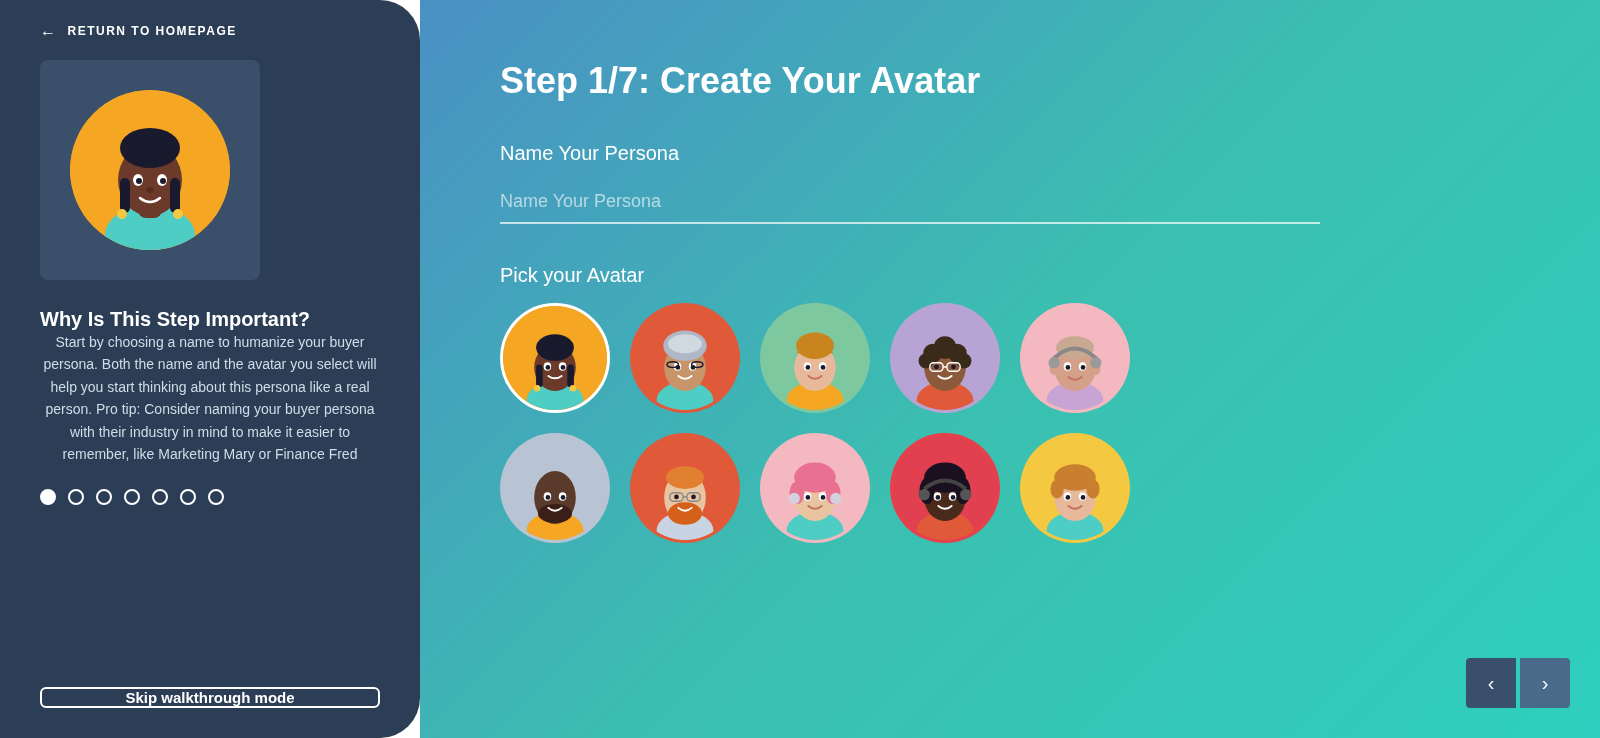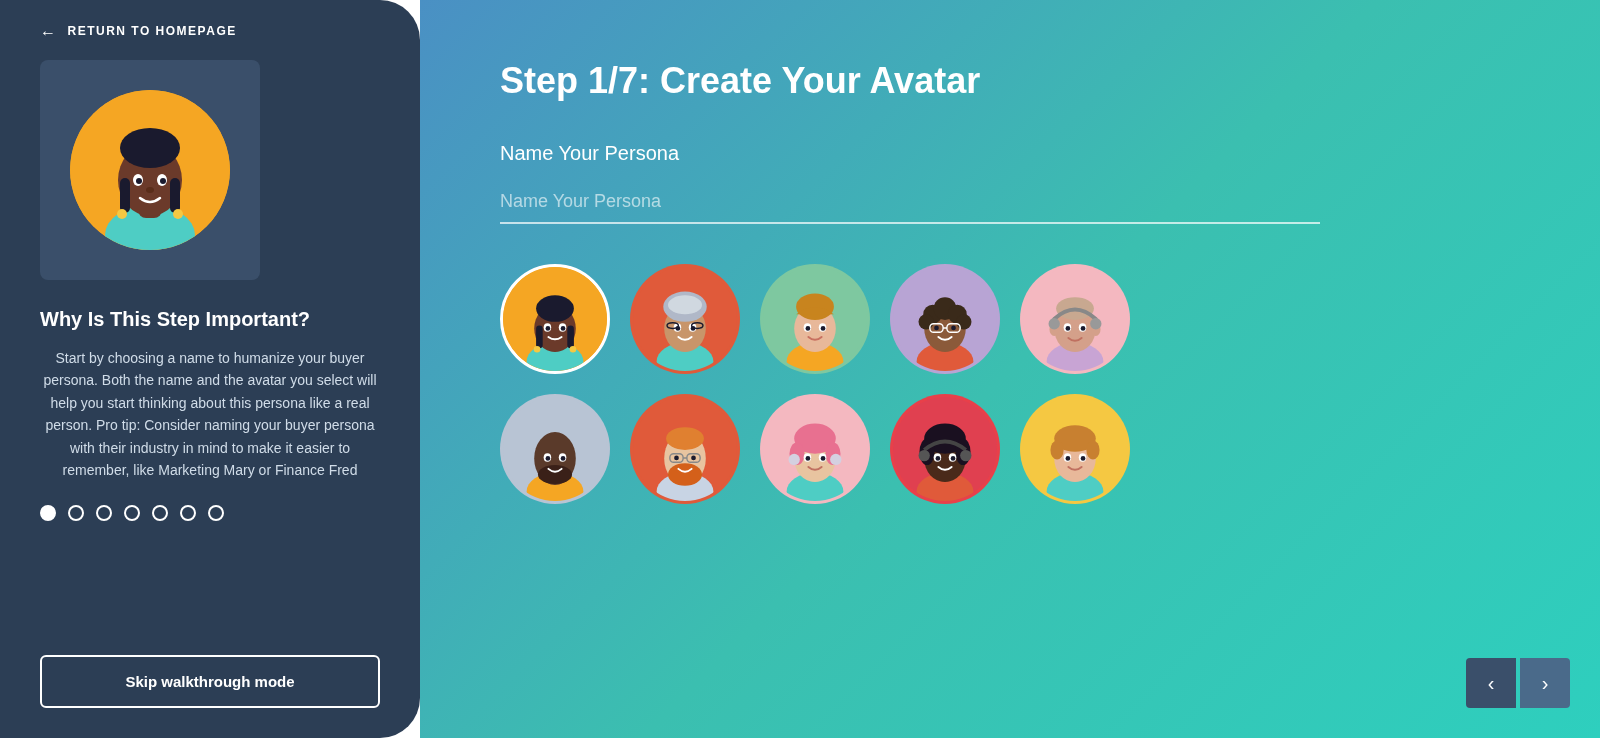--- a/index.html
+++ b/index.html
@@ -62,21 +62,21 @@
       overflow: hidden;
       display: flex;
       align-items: center;
       justify-content: center;
     }
 
     .why-title {
       color: #ffffff;
       font-size: 20px;
       font-weight: 700;
-      margin-bottom: 16px;
+      margin-bottom: 0;
     }
 
     .why-text {
       color: #d0dce8;
       font-size: 14px;
       line-height: 1.6;
       margin-bottom: 24px;
       text-align: center;
     }
 
@@ -95,21 +95,20 @@
       border: 2px solid #ffffff;
       cursor: pointer;
     }
 
     .dot.active {
       background: #ffffff;
     }
 
     .skip-btn {
       width: 100%;
-      padding: 16px;
       background: transparent;
       border: 2px solid #ffffff;
       color: #ffffff;
       font-size: 15px;
       font-weight: 600;
       border-radius: 6px;
       cursor: pointer;
       margin-top: 10px;
     }
 
@@ -287,20 +286,21 @@
     <button class="skip-btn">Skip walkthrough mode</button>
   </div>
 </div>
 
 <div class="main-content">
   <h1 class="step-title">Step 1/7: Create Your Avatar</h1>
 
   <div class="section-label">Name Your Persona</div>
   <input type="text" class="persona-input" placeholder="Name Your Persona" style="">
 
+  <div class="section-label">Pick your Avatar</div>
 
   <div class="avatar-grid">
 
     <div class="avatar-option selected av1">
       <svg viewBox="0 0 110 110" width="110" height="110" xmlns="http://www.w3.org/2000/svg">
         <circle cx="55" cy="55" r="55" fill="#f5a623"></circle>
         <ellipse cx="55" cy="100" rx="30" ry="20" fill="#4ecdc4"></ellipse>
         <rect x="46" y="75" width="18" height="14" rx="6" fill="#6b3a2a"></rect>
         <ellipse cx="55" cy="65" rx="22" ry="25" fill="#6b3a2a"></ellipse>
         <ellipse cx="55" cy="44" rx="20" ry="14" fill="#1a1a2e"></ellipse>

